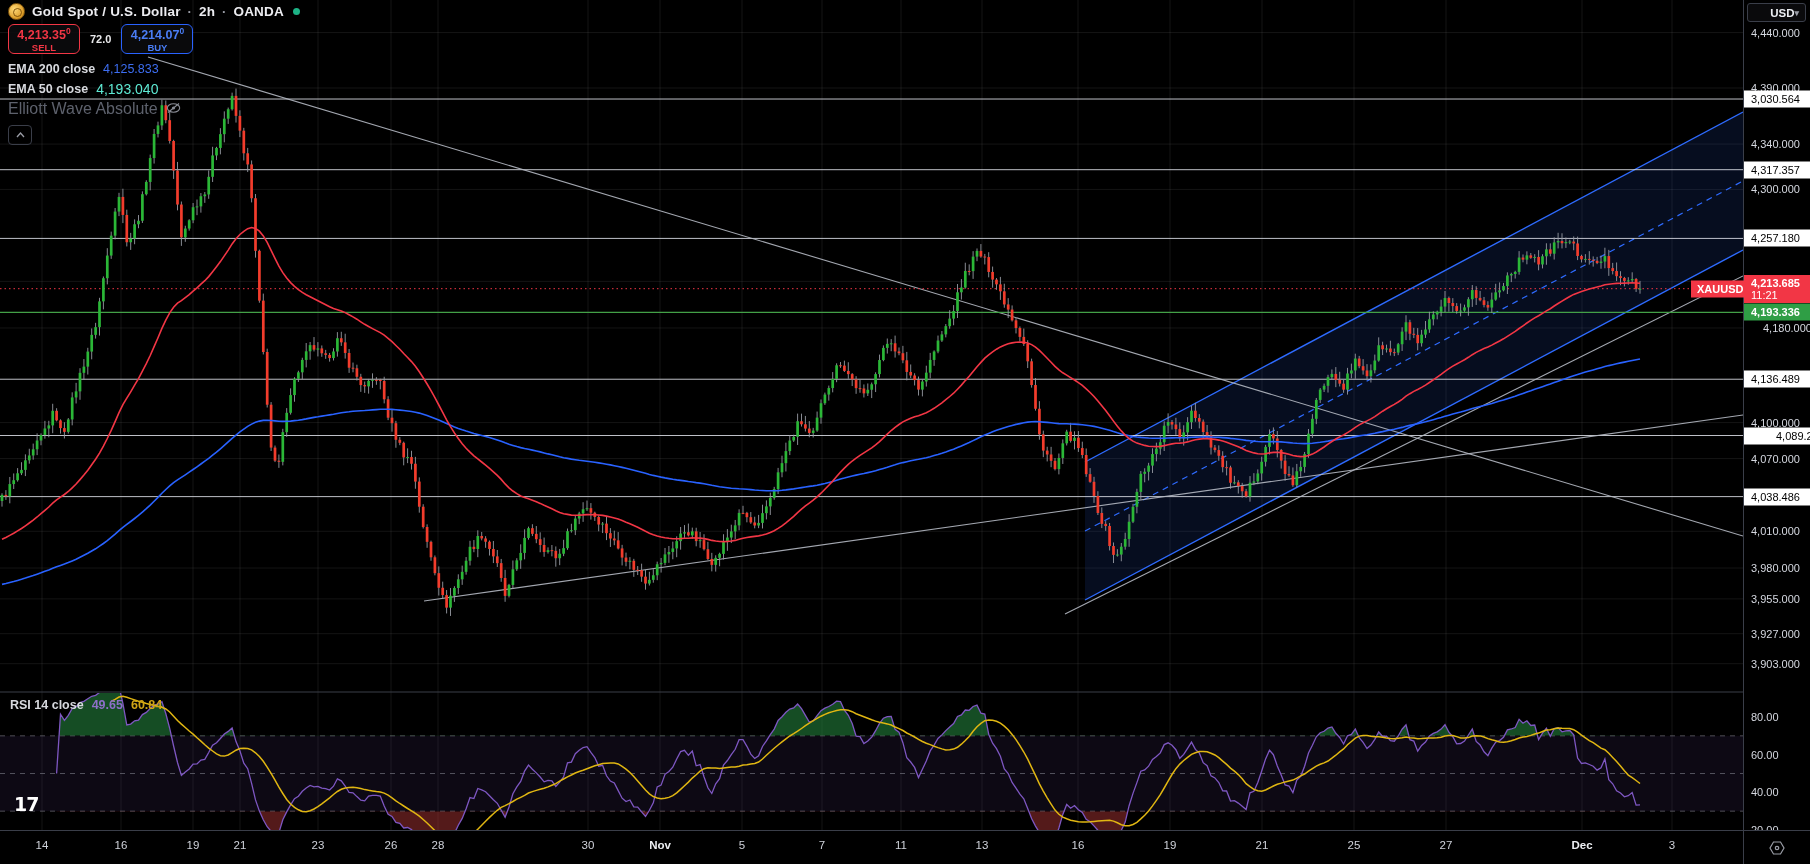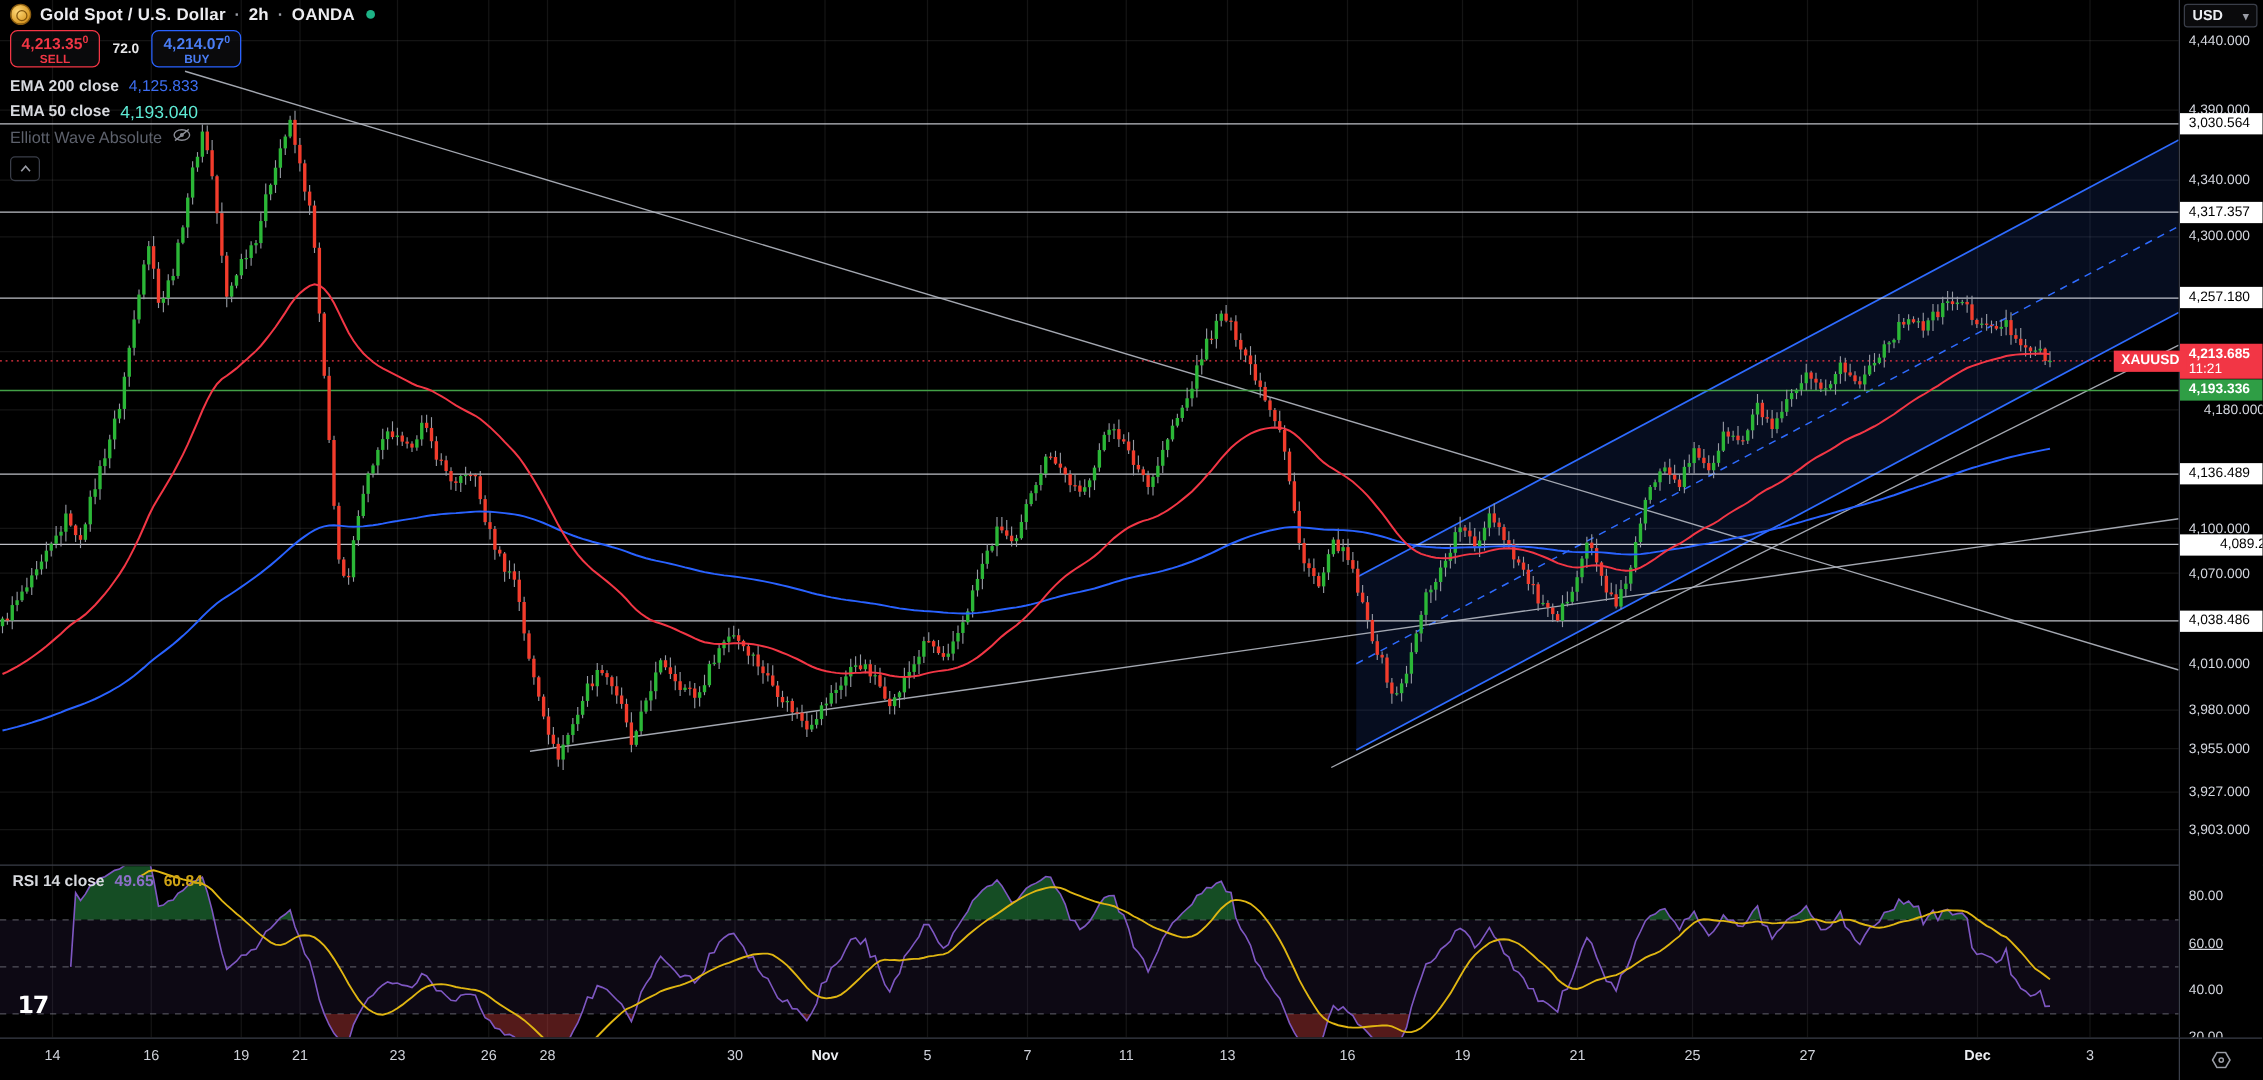--- a/index.html
+++ b/index.html
@@ -31,21 +31,21 @@
   .sell { border:1px solid #f23645; color:#f23645; }
   .buy  { border:1px solid #2962ff; color:#4a7df5; }
   .spread { color:#e8e8ea; font-size:11px; font-weight:700; }
 
   
   .legend { position:absolute; left:8px; top:59px; z-index:30; }
   .lrow { display:flex; align-items:center; gap:8px; height:20px; }
   .lname { color:#d7d9de; font-size:12.5px; font-weight:700; }
   .lval-blue { color:#3d6ef2; font-size:12.5px; font-weight:500; }
   .lval-red  { color:#5eead4; font-size:14px; font-weight:500; }
-  .lname-dim { color:#5d616c; font-size:13px; font-weight:500; }
+  .lname-dim { color:#5d616c; font-size:16px; font-weight:500; }
   .eye { color:#8a8d96; font-size:12px; }
   .collapse-btn { margin-top:6px; width:24px; height:20px; border:1px solid #3a3e49; border-radius:4px;
                   color:#9a9da6; font-size:10px; display:flex; align-items:center; justify-content:center; cursor:pointer; }
 
   
   .rsi-legend { position:absolute; left:10px; top:698px; display:flex; gap:8px; z-index:30; align-items:center; }
   .rsi-name { color:#d7d9de; font-size:12.5px; font-weight:700; }
   .rsi-v1 { color:#8d6fc9; font-size:12.5px; font-weight:700; }
   .rsi-v2 { color:#cfa416; font-size:12.5px; font-weight:700; }
 
@@ -56,21 +56,21 @@
   .pbadge { position:absolute; left:0; width:67px; height:17px; background:#fff; color:#000;
             font-size:11px; line-height:17px; padding-left:7px; transform:translateY(-50%); white-space:nowrap; }
   .pbadge-last { position:absolute; left:0; width:67px; background:#f23645; color:#fff; font-weight:700;
                  font-size:11px; padding:2px 0 2px 7px; transform:translateY(-50%); line-height:12px; z-index:4; }
   .pbadge-prev { position:absolute; left:0; width:67px; height:17px; background:#2f9e45; color:#fff; font-weight:700;
                  font-size:11px; line-height:17px; padding-left:7px; transform:translateY(-50%); z-index:3; }
   .ticker-chip { position:absolute; color:#fff; background:#f23645; font-size:11px; font-weight:700;
                  height:17px; line-height:17px; padding:0 6px; transform:translateY(-50%); z-index:21; }
   .currency-btn { position:absolute; left:1747px; top:3px; width:59px; height:19px; border:1px solid #3a3e49;
                   border-radius:3px; color:#eceef2; font-size:11.5px; font-weight:700; display:flex;
-                  align-items:center; justify-content:space-between; padding:0 6px; z-index:25; background:#0a0a0c; cursor:pointer; }
+                  align-items:center; justify-content:flex-end; padding:0 6px; z-index:25; background:#0a0a0c; cursor:pointer; }
   .currency-btn .chev { color:#9a9da6; font-size:9px; }
 
   .time-axis { position:absolute; left:0; top:830px; width:1743px; height:34px; border-top:1px solid #3a3e49;
                background:#000; z-index:20; cursor:ew-resize; }
   .ttick { position:absolute; top:8px; transform:translateX(-50%); color:#cfd2da; font-size:11.5px; }
   .ttick.bold { font-weight:700; color:#eceef2; }
   .axis-corner { position:absolute; left:1743px; top:830px; width:67px; height:34px; border-top:1px solid #3a3e49;
                  border-left:1px solid #3a3e49; background:#000; z-index:21; display:flex; align-items:center; justify-content:center; }
 
   .tv-logo { position:absolute; left:14px; top:793px; z-index:25; color:#fff; font-weight:700; font-size:19px;
@@ -1062,21 +1062,21 @@
       <div class="ptick" style="top: 281.363px;">4,220.000</div>
       <div class="ptick" style="top: 327.992px; margin-left: 12px;">4,180.000</div>
       <div class="ptick" style="top: 422.604px;">4,100.000</div>
       <div class="ptick" style="top: 458.56px;">4,070.000</div>
       <div class="ptick" style="top: 531.274px;">4,010.000</div>
       <div class="ptick" style="top: 568.04px;">3,980.000</div>
       <div class="ptick" style="top: 598.891px;">3,955.000</div>
       <div class="ptick" style="top: 633.676px;">3,927.000</div>
       <div class="ptick" style="top: 663.69px;">3,903.000</div>
       <div class="ptick" style="top: 717.002px;">80.00</div>
-      <div class="ptick" style="top: 754.668px; text-decoration: underline;">60.00</div>
+      <div class="ptick" style="top: 754.668px;">60.00</div>
       <div class="ptick" style="top: 792.334px;">40.00</div>
       <div class="ptick" style="top: 830px;">20.00</div>
       <div class="pbadge" style="top: 99.0211px;">3,030.564</div>
       <div class="pbadge" style="top: 169.694px;">4,317.357</div>
       <div class="pbadge" style="top: 238.416px;">4,257.180</div>
       <div class="pbadge" style="top: 379.223px;">4,136.489</div>
       <div class="pbadge" style="top: 436px; padding-left: 32px;">4,089.214</div>
       <div class="pbadge" style="top: 496.617px;">4,038.486</div>
       <div class="pbadge-prev" style="top: 312.397px;">4,193.336</div>
       <div class="pbadge-last" style="top: 288.695px;">4,213.685<br><span style="font-weight:400">11:21</span></div>

